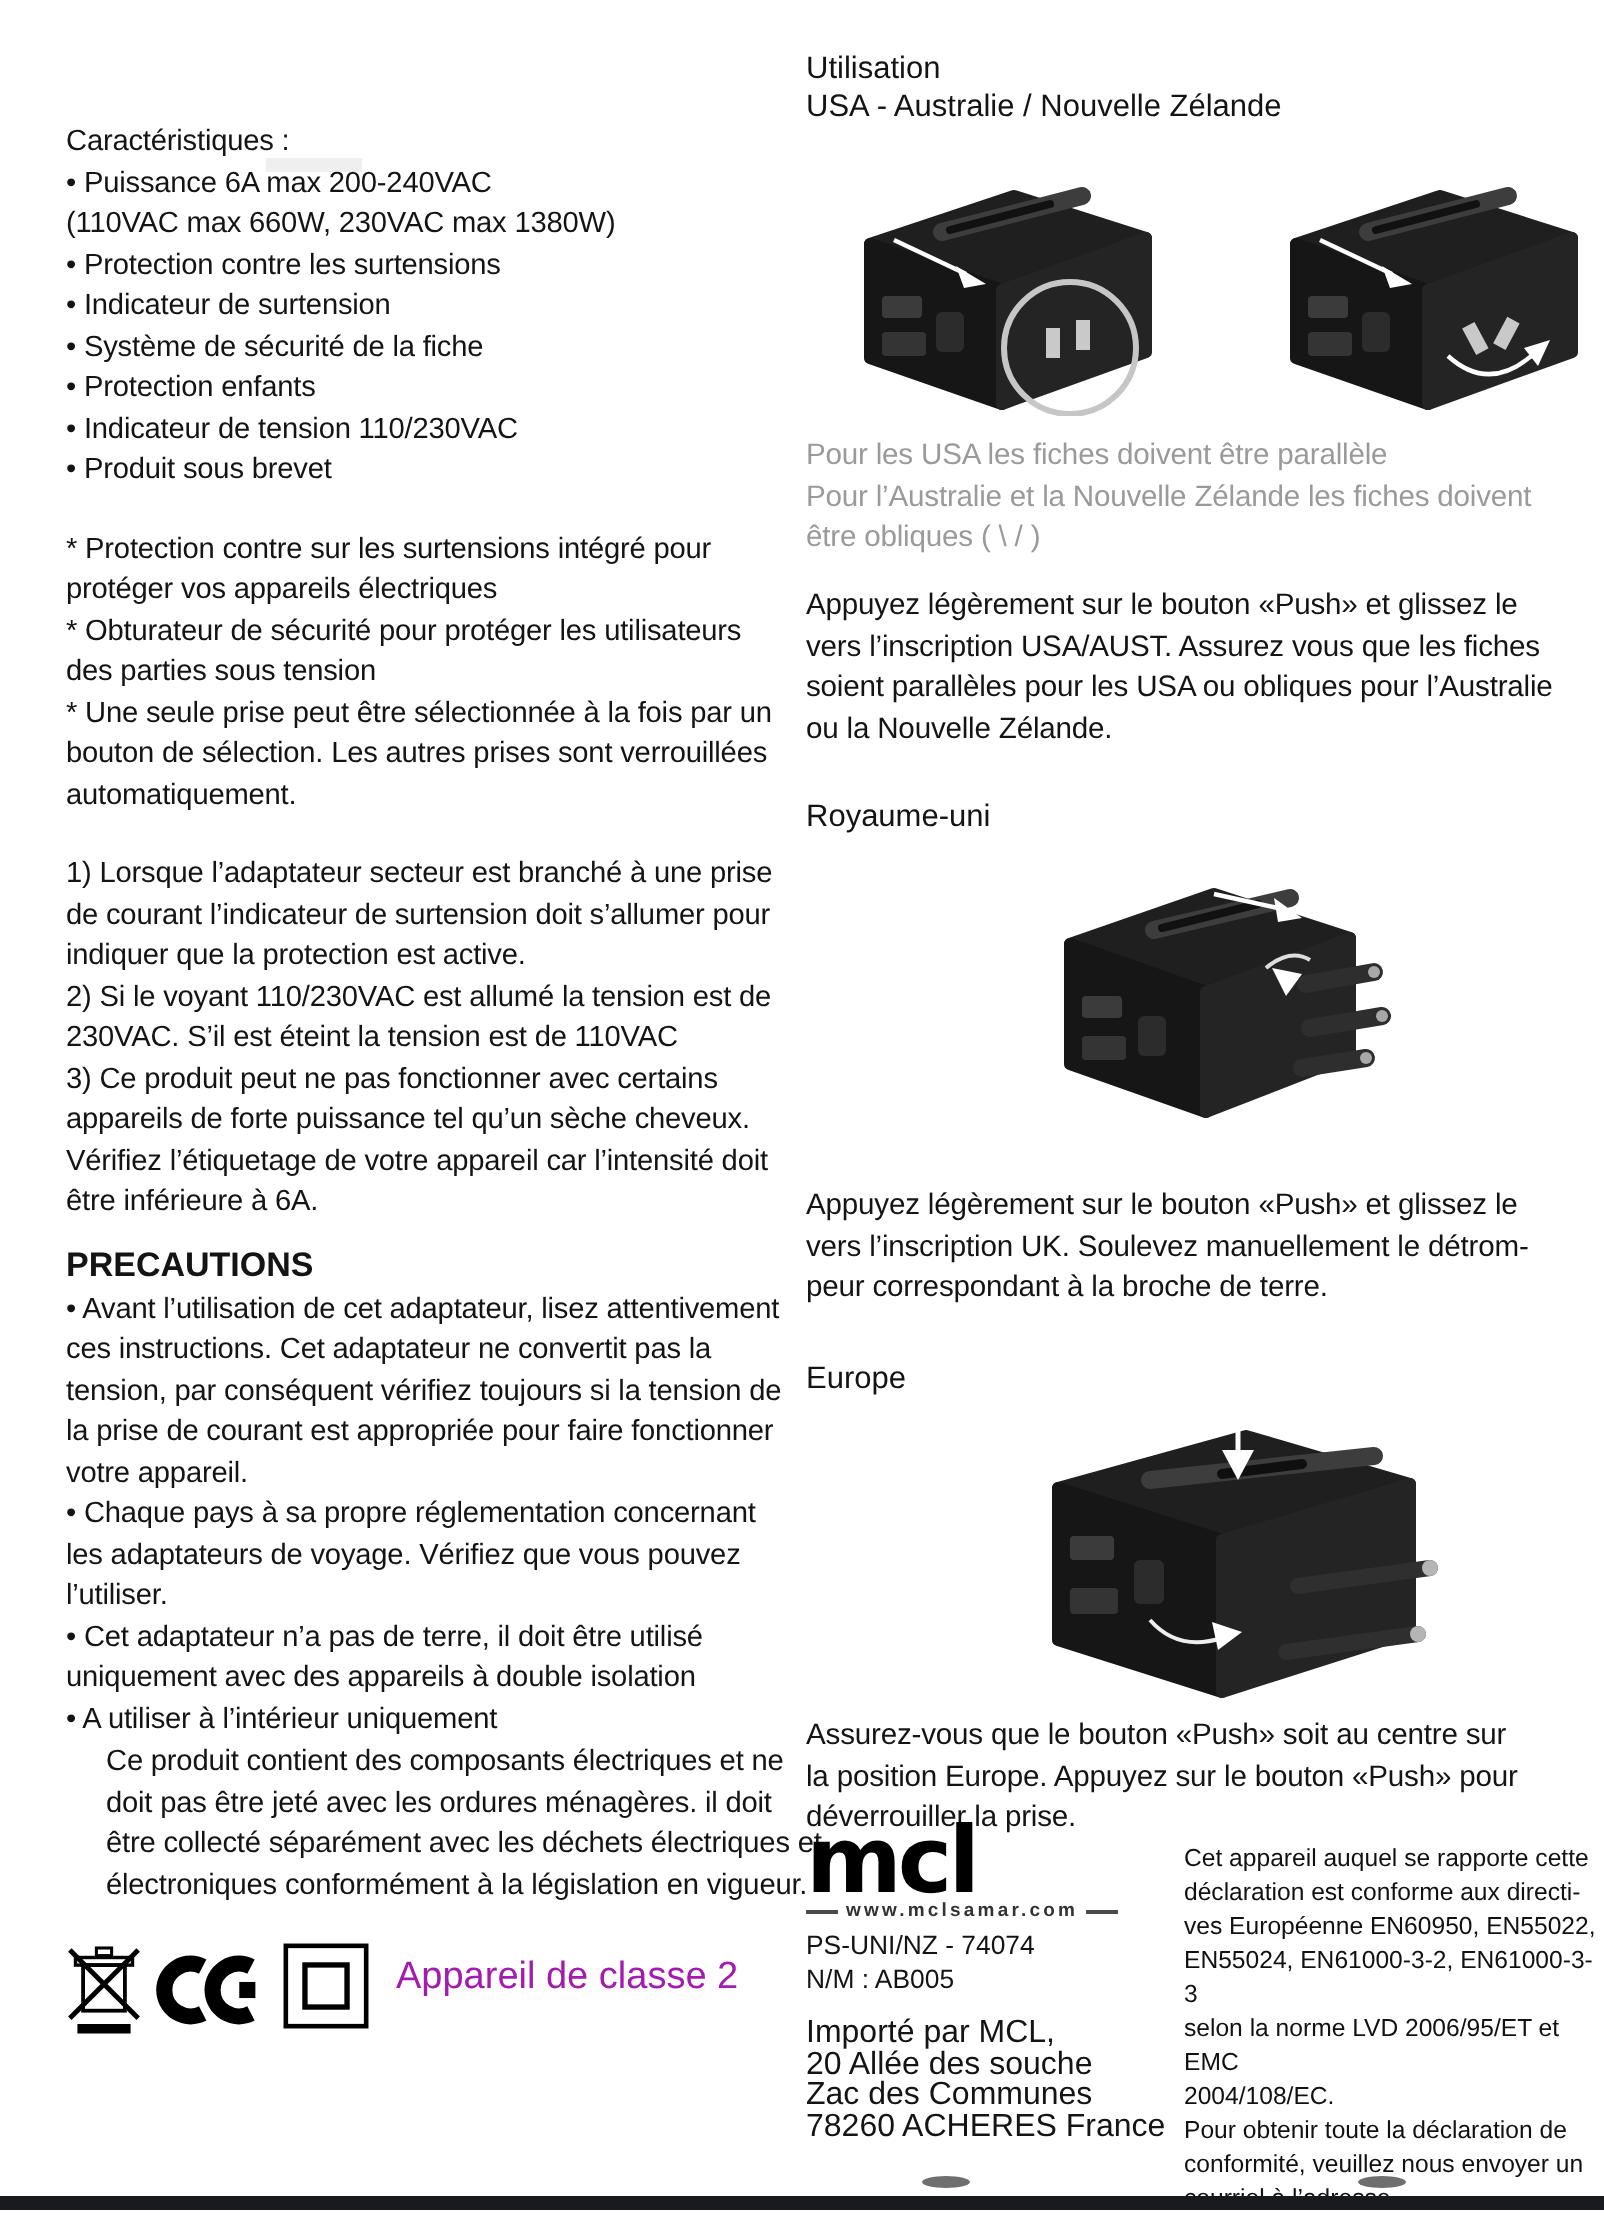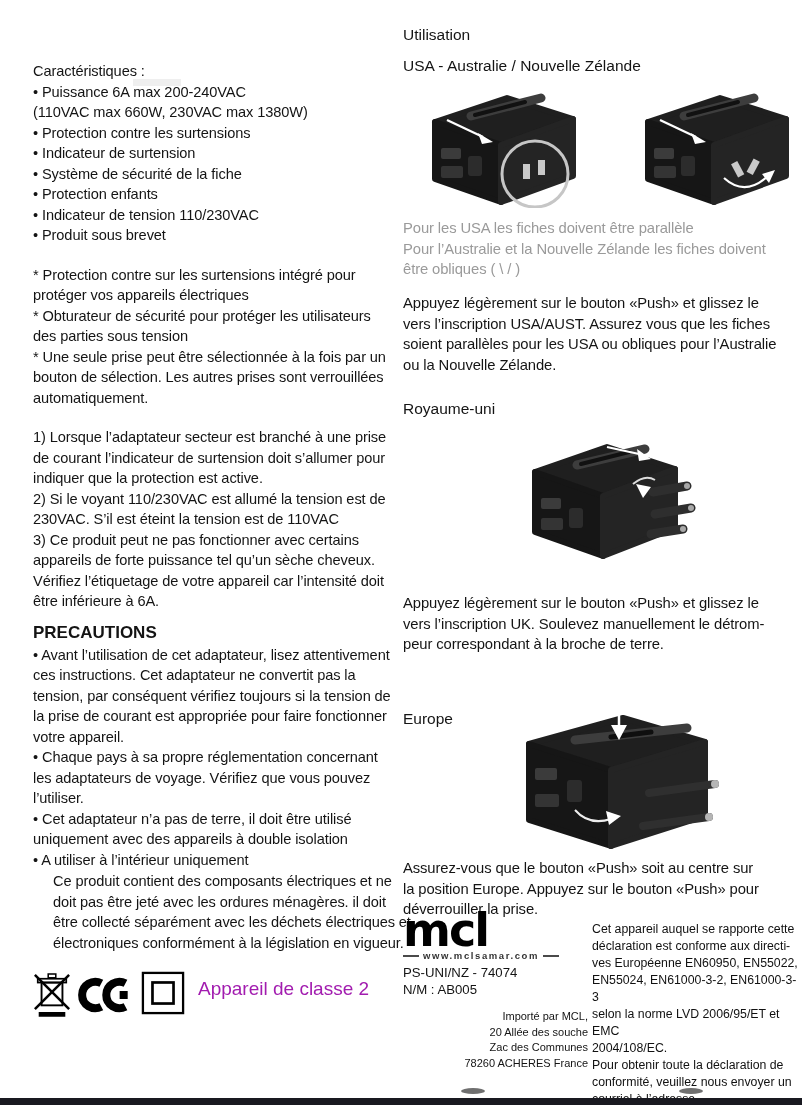--- a/index.html
+++ b/index.html
@@ -33,21 +33,21 @@
   .r-head{font-weight:normal;font-size:15.5px;line-height:19.5px;}
   .r-txt{font-size:14.8px;line-height:20.5px;letter-spacing:-0.1px;}
   .gray-txt{color:#9a9a9a;}
   
   .logo-block{position:absolute;left:0;top:908px;width:185px;}
   .wordmark{font-family:"DejaVu Sans",sans-serif;font-weight:bold;font-size:46px;line-height:44px;letter-spacing:-2px;color:#000;}
   .logo-tag{display:flex;align-items:center;margin-top:-2px;}
   .tag-rule{display:inline-block;width:16px;height:2px;background:#4a4a4a;}
   .tag-url{font-size:9.5px;font-weight:bold;letter-spacing:1.6px;color:#333;margin:0 4px;}
   .refs{font-size:13.2px;line-height:16.5px;margin-top:4px;}
-  .importer{font-size:11px;line-height:15.5px;margin-top:11px;text-align:right;}
+  .importer{font-size:16px;line-height:15.5px;margin-top:11px;}
   .compliance{position:absolute;left:189px;top:921px;width:210px;font-size:12.3px;line-height:17px;color:#111;}
   
   .footer-bar{position:absolute;left:0;top:1098px;width:802px;height:7px;background:#191920;}
   .edge-dot{position:absolute;height:6px;border-radius:50%;background:#6f6f6f;top:1088px;}
   .edge-dot.d1{left:461px;width:24px;}
   .edge-dot.d2{left:679px;width:24px;}
 </style>
 </head>
 <body>
 
@@ -119,21 +119,21 @@
         <rect x="2" y="2" width="42" height="42" fill="none" stroke="#000" stroke-width="2.4"></rect>
         <rect x="12" y="12" width="22" height="22" fill="none" stroke="#000" stroke-width="2.8"></rect>
       </svg>
     </span>
     <span class="class-label">Appareil de classe 2</span>
   </div>
 </div>
 
 <div class="col-right">
   <div class="abs r-head" style="top:25px;left:0;">Utilisation</div>
-  <div class="abs r-head" style="top:56px;left:0;text-align:center;">USA - Australie / Nouvelle Zélande</div>
+  <div class="abs r-head" style="top:44px;left:0;text-align:center;">USA - Australie / Nouvelle Zélande</div>
 
   <div class="abs" style="top:86px;left:2px;">
     <svg width="185" height="122" viewBox="0 0 185 122">
       <g stroke-linejoin="round">
         <polygon points="30,36 102,12 168,33 96,59" fill="#1f1f1f" stroke="#1f1f1f" stroke-width="6"></polygon>
         <polygon points="30,36 96,59 96,116 30,93" fill="#161616" stroke="#161616" stroke-width="6"></polygon>
         <polygon points="96,59 168,33 168,90 96,116" fill="#242424" stroke="#242424" stroke-width="6"></polygon>
       </g>
       <line x1="66" y1="30" x2="136" y2="12" stroke="#3d3d3d" stroke-width="9" stroke-linecap="round"></line>
       <line x1="70" y1="29" x2="120" y2="16" stroke="#111" stroke-width="4" stroke-linecap="round"></line>
@@ -207,21 +207,21 @@
       </g>
       <path d="M130,52 Q142,42 152,48" fill="none" stroke="#ddd" stroke-width="2"></path>
       <polygon points="140,66 133,52 148,55" fill="#fff"></polygon>
     </svg>
   </div>
 
   <div class="abs r-txt pre" style="top:593px;left:0;width:392px;">Appuyez légèrement sur le bouton «Push» et glissez le
 vers l’inscription UK. Soulevez manuellement le détrom-
 peur correspondant à la broche de terre.</div>
 
-  <div class="abs r-head" style="top:709px;left:0;">Europe</div>
+  <div class="abs r-head" style="top:680px;left:0;">Europe</div>
 
   <div class="abs" style="top:698px;left:88px;">
     <svg width="255" height="158" viewBox="0 0 255 158">
       <g stroke-linejoin="round">
         <polygon points="38,46 132,20 214,44 120,72" fill="#1f1f1f" stroke="#1f1f1f" stroke-width="6"></polygon>
         <polygon points="38,46 120,72 120,148 38,122" fill="#161616" stroke="#161616" stroke-width="6"></polygon>
         <polygon points="120,72 214,44 214,118 120,148" fill="#242424" stroke="#242424" stroke-width="6"></polygon>
       </g>
       <line x1="84" y1="42" x2="196" y2="30" stroke="#3d3d3d" stroke-width="9" stroke-linecap="round"></line>
       <line x1="120" y1="39" x2="160" y2="34" stroke="#0f0f0f" stroke-width="5" stroke-linecap="round"></line>

